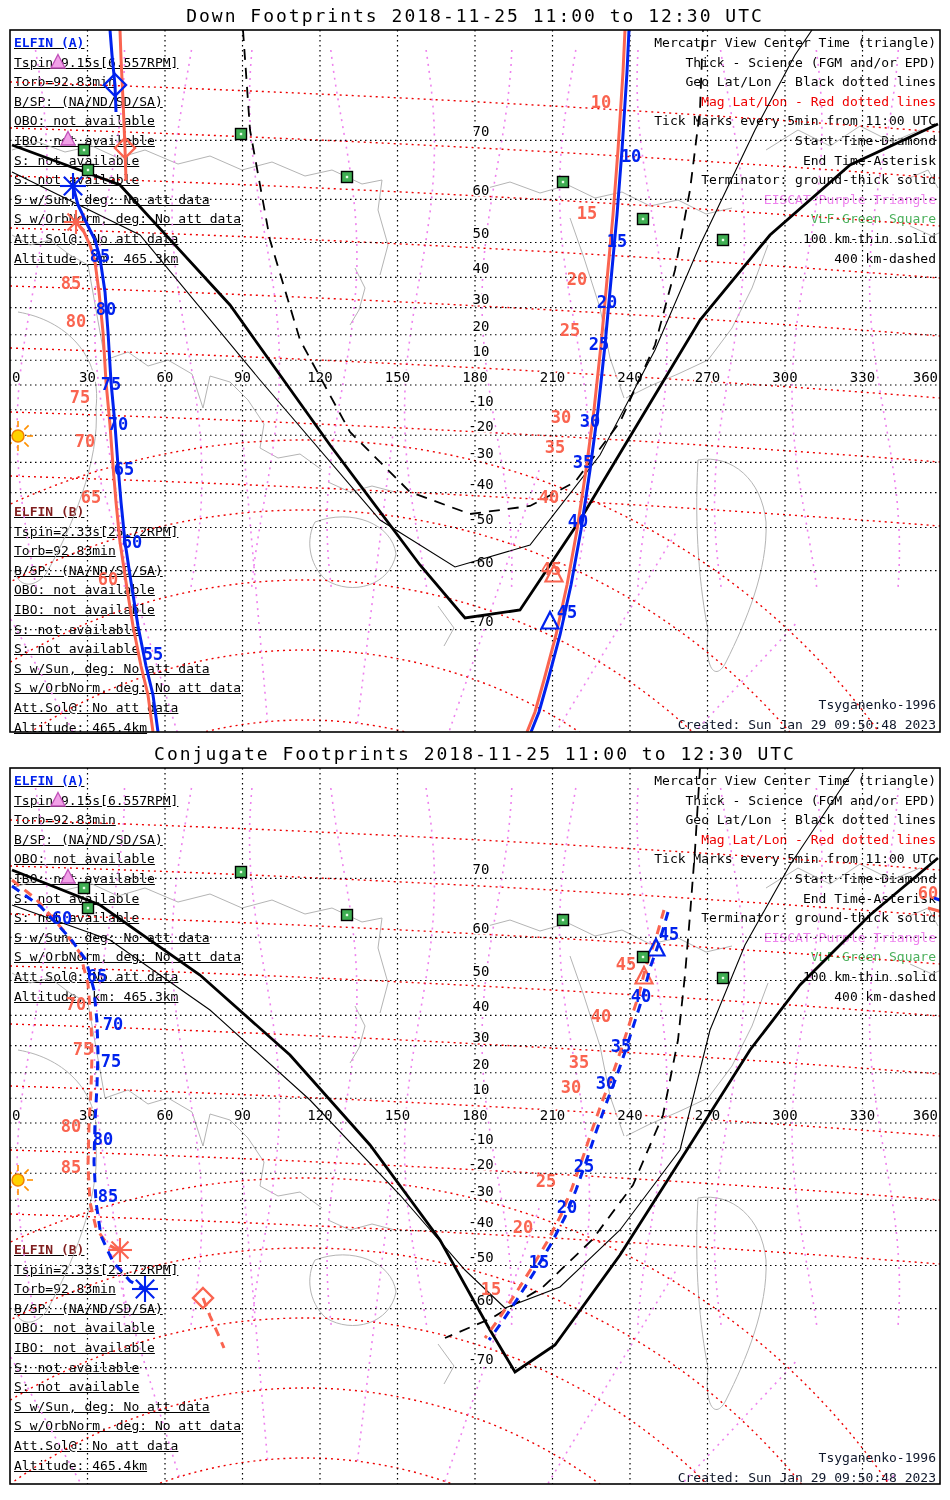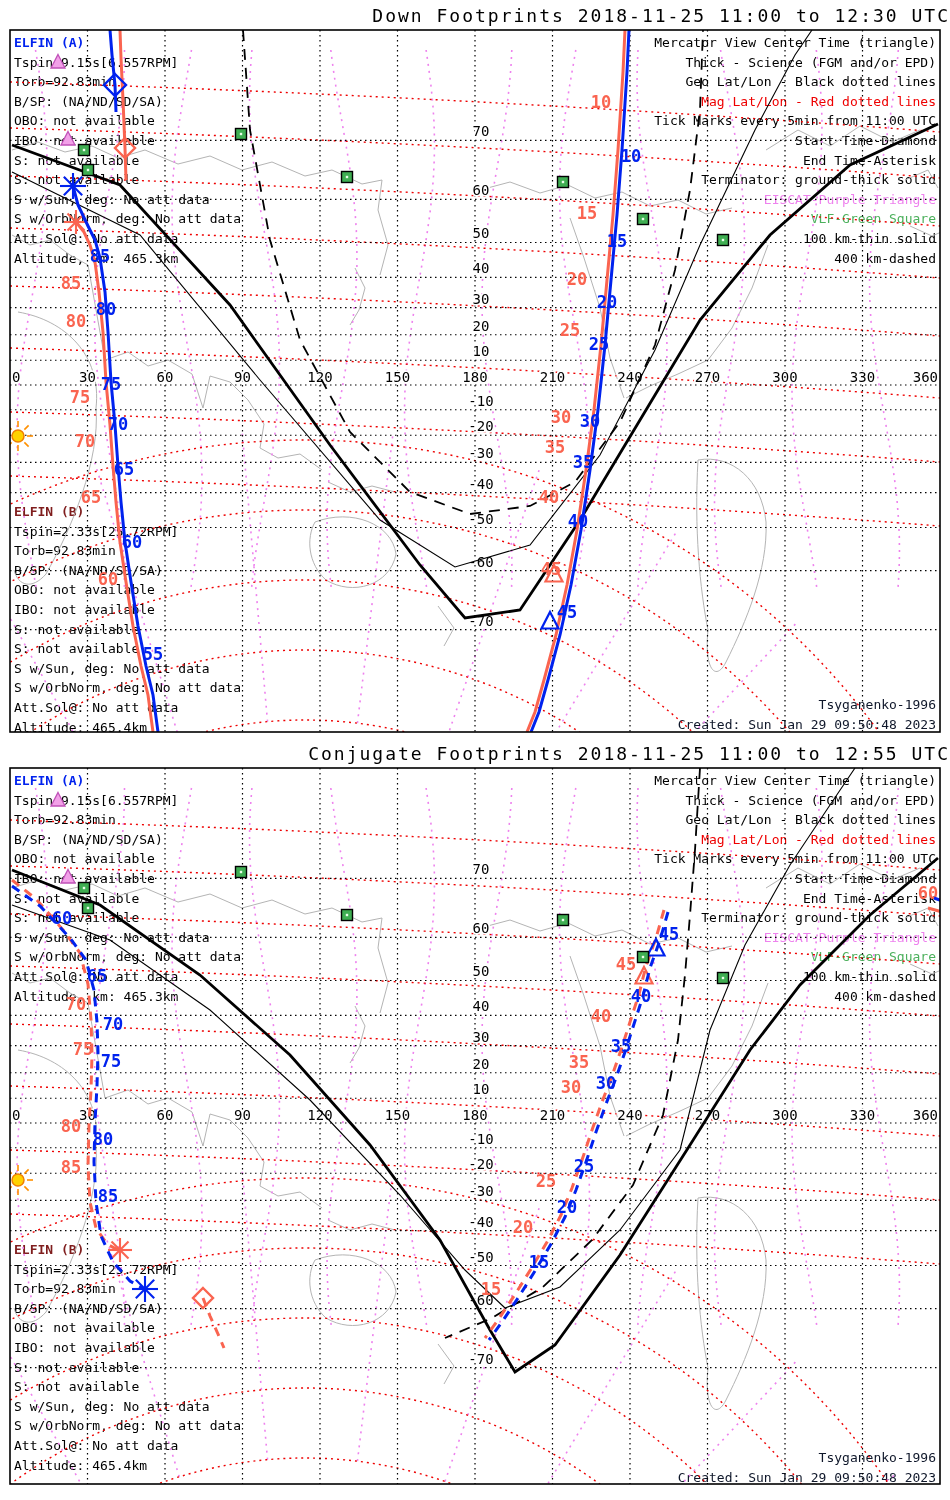--- a/index.html
+++ b/index.html
@@ -1,34 +1,34 @@
 <!DOCTYPE html>
 <html><head>
 <meta charset="utf-8">
 <style>
   html,body{margin:0;padding:0;background:#ffffff;}
   body{width:950px;height:1500px;font-family:"DejaVu Sans Mono",monospace;}
   #root{position:relative;width:950px;height:1500px;overflow:hidden;background:#fff;}
-  .ptitle{position:absolute;left:0;width:100%;text-align:right;font-size:18px;letter-spacing:2px;color:#000;white-space:pre;}
-  .info{position:absolute;left:14px;font-size:13px;color:#000;z-index:2;}
+  .ptitle{position:absolute;left:0;width:100%;text-align:center;font-size:18px;letter-spacing:2px;color:#000;white-space:pre;}
+  .info{position:absolute;left:14px;font-size:13px;color:#000;z-index:2;text-decoration:underline;}
   .tline{height:19.6px;line-height:19.6px;white-space:pre;}
   .hdr{font-weight:bold;height:19.6px;line-height:19.6px;white-space:pre;}
   .hdr.a{color:#0022ee;}
   .hdr.b{color:#7f1d1d;}
   .legend{position:absolute;right:14px;text-align:right;font-size:13px;color:#000;z-index:2;}
   .credits{position:absolute;right:14px;text-align:right;font-size:13px;color:#0f172a;z-index:2;}
   #svg-holder{position:absolute;left:0;top:0;z-index:5;pointer-events:none;}
 </style>
 </head>
 <body>
 
 <div id="root">
 
   <div class="ptitle" style="top:5px">Down Footprints 2018-11-25 11:00 to 12:30 UTC</div>
-  <div class="ptitle" style="top:743px">Conjugate Footprints 2018-11-25 11:00 to 12:55 UTC</div>
+  <div class="ptitle" style="top:743px">Conjugate Footprints 2018-11-25 11:00 to 12:30 UTC</div>
 
   <div class="info" style="top:33px">
     <div class="hdr a">ELFIN (A)</div>
     <div>
         <div class="tline">Tspin=9.15s[6.557RPM]</div>
         <div class="tline">Torb=92.83min</div>
         <div class="tline">B/SP: (NA/ND/SD/SA)</div>
         <div class="tline">OBO: not available</div>
         <div class="tline">IBO: not available</div>
         <div class="tline">S: not available</div>

